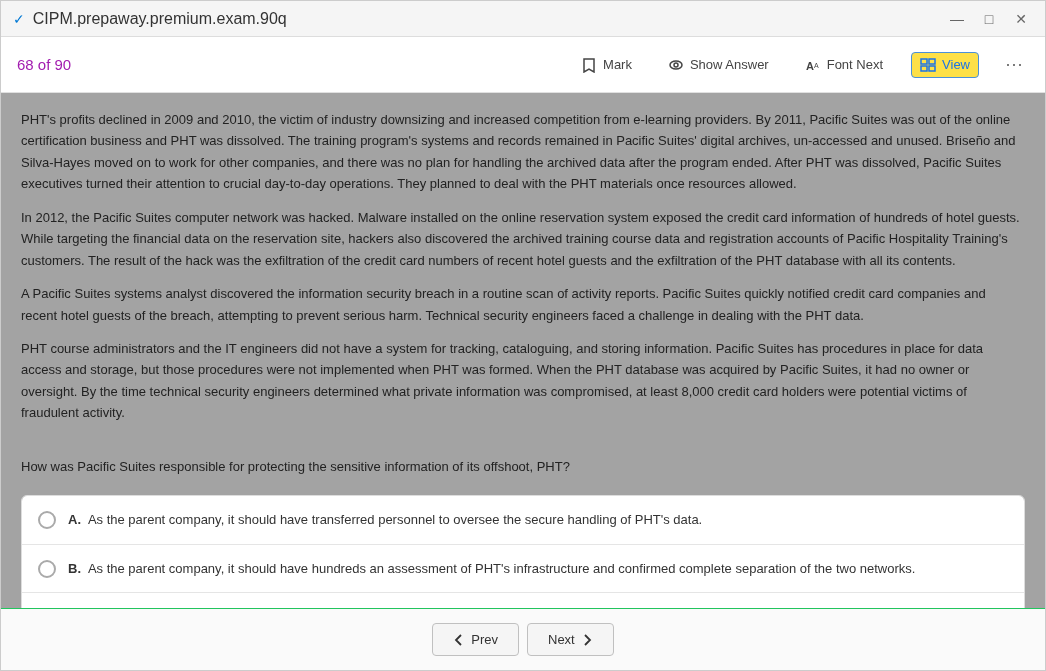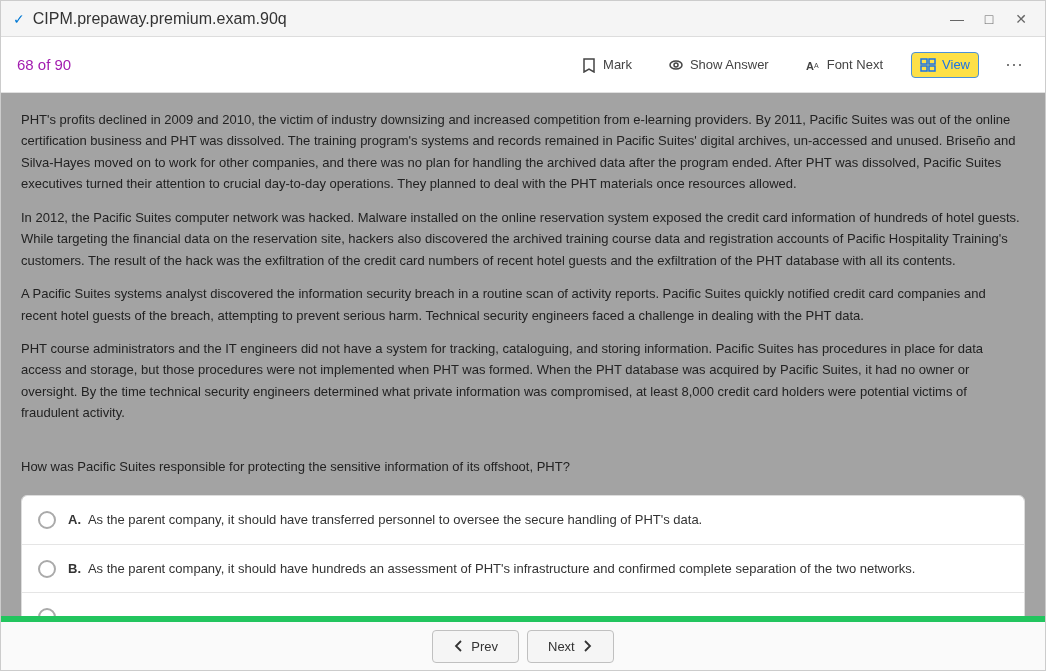--- a/index.html
+++ b/index.html
@@ -162,28 +162,28 @@
       margin-right: 4px;
       font-size: 13px;
     }
     .option-text {
       font-size: 13px;
       color: #333;
       line-height: 1.5;
     }
 
     .bottom-bar {
-      border-top: 6px solid #22c55e;
+      border-top: 1px solid #22c55e;
       padding: 10px 16px;
       display: flex;
       align-items: center;
       justify-content: center;
       gap: 8px;
       background: #fafafa;
-      height: 54px;
+      height: 62px;
     }
     .nav-btn {
       display: flex;
       align-items: center;
       gap: 6px;
       padding: 8px 20px;
       border: 1px solid #c0c0c0;
       border-radius: 4px;
       background: #f5f5f5;
       cursor: pointer;

